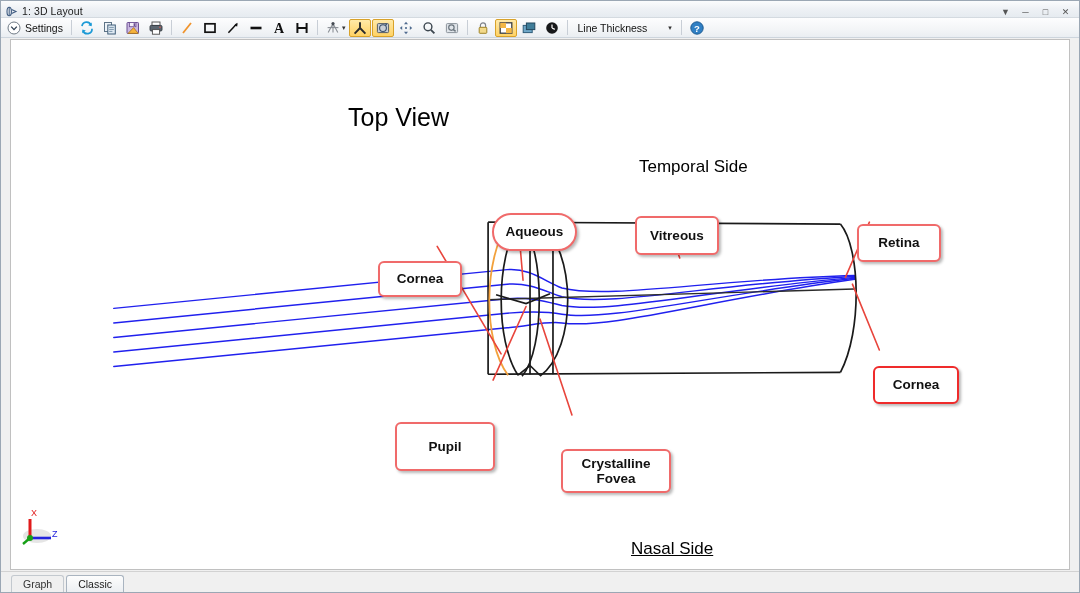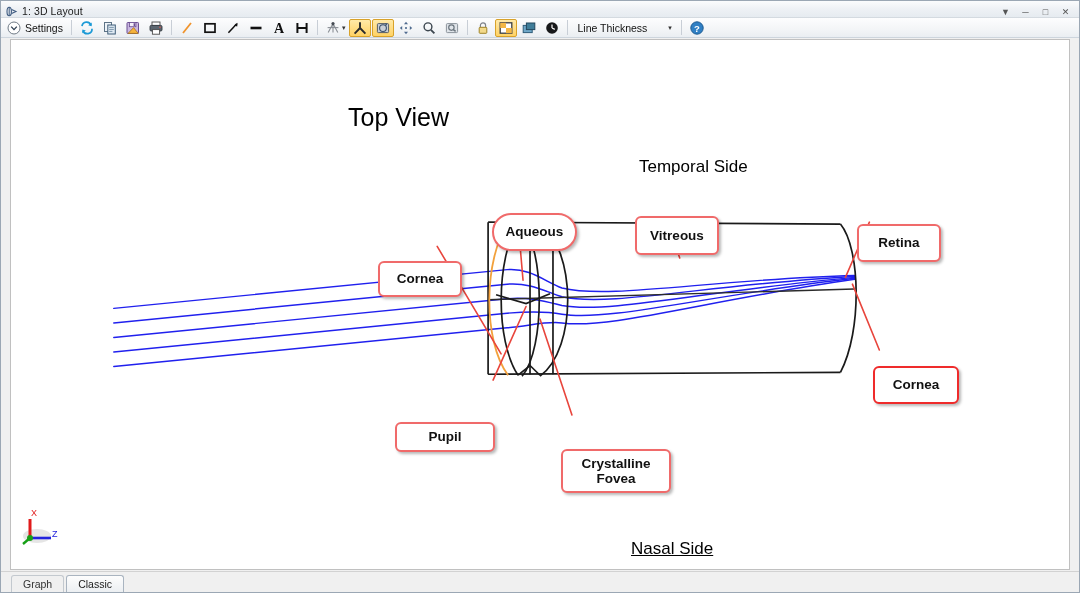--- a/index.html
+++ b/index.html
@@ -182,21 +182,21 @@
     box-sizing: border-box;
     cursor: default;
   }
   .callout.strong { border-color: #ef2b2b; }
 
   .co-cornea   { left: 367px; top: 221px; width: 84px;  height: 36px; }
   .co-aqueous  { left: 481px; top: 173px; width: 85px;  height: 38px; border-radius: 19px; }
   .co-vitreous { left: 624px; top: 176px; width: 84px;  height: 39px; }
   .co-retina   { left: 846px; top: 184px; width: 84px;  height: 38px; text-align: right; }
   .co-fovea    { left: 862px; top: 326px; width: 86px;  height: 38px; }
-  .co-pupil    { left: 384px; top: 382px; width: 100px; height: 30px; }
+  .co-pupil    { left: 384px; top: 382px; width: 100px; height: 49px; }
   .co-lens     { left: 550px; top: 409px; width: 110px; height: 44px; }
 
   
   .axis-triad {
     position: absolute;
     left: 7px;
     bottom: 18px;
     width: 52px;
     height: 46px;
     pointer-events: none;

